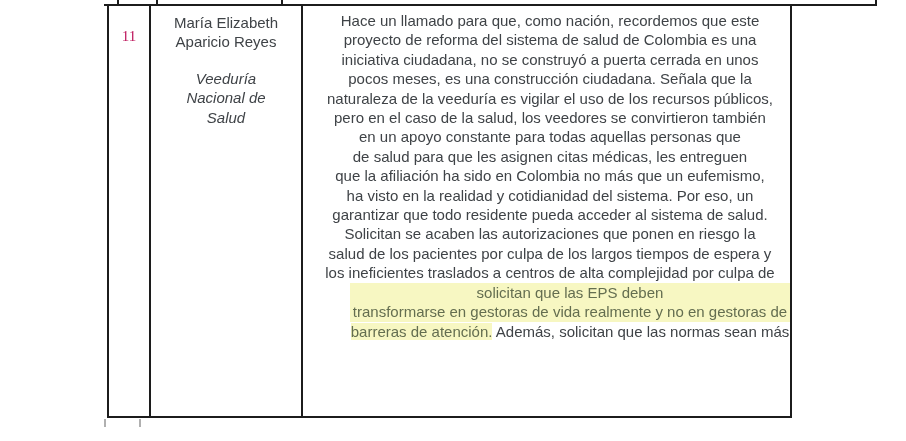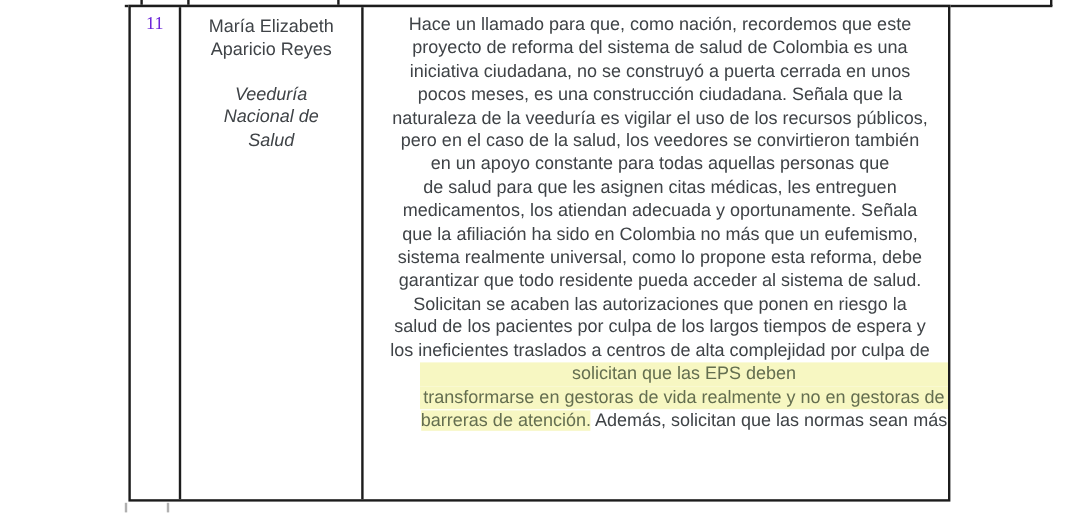--- a/index.html
+++ b/index.html
@@ -13,22 +13,22 @@
   .stub{position:absolute;top:0;width:2px;height:5px;background:var(--border);}
   .stub-below{position:absolute;top:419px;width:2px;height:8px;background:var(--faint);}
   
   .row-table{
     position:absolute;left:107px;top:4px;width:685px;height:414px;
     border:2px solid var(--border);box-sizing:border-box;
     display:flex;background:#fff;
   }
   .col-num{
     width:42px;box-sizing:border-box;border-right:2px solid var(--border);
-    text-align:center;padding-top:6px;
-    font-family:"Liberation Serif",serif;font-size:15px;color:#6d28d9;
+    text-align:center;padding-top:22px;
+    font-family:"Liberation Serif",serif;font-size:15px;color:#be185d;
   }
   .col-name{
     width:152px;box-sizing:border-box;border-right:2px solid var(--border);
     text-align:center;padding-top:7px;font-size:15px;line-height:19.4px;color:var(--text);
   }
   .org{margin-top:17px;font-style:italic;}
   .col-text{
     flex:1;box-sizing:border-box;padding:5px 0 0 7px;
     font-size:15px;line-height:19.4px;color:var(--text);
   }
@@ -66,23 +66,22 @@
     </div>
     <div class="col-text" id="intervention-text">
         <div class="text-line"><span class="seg">Hace un llamado para que, como nación, recordemos que este</span></div>
         <div class="text-line"><span class="seg">proyecto de reforma del sistema de salud de Colombia es una</span></div>
         <div class="text-line"><span class="seg">iniciativa ciudadana, no se construyó a puerta cerrada en unos</span></div>
         <div class="text-line"><span class="seg">pocos meses, es una construcción ciudadana. Señala que la</span></div>
         <div class="text-line"><span class="seg">naturaleza de la veeduría es vigilar el uso de los recursos públicos,</span></div>
         <div class="text-line"><span class="seg">pero en el caso de la salud, los veedores se convirtieron también</span></div>
         <div class="text-line"><span class="seg">en un apoyo constante para todas aquellas personas que</span></div>
         <div class="text-line"><span class="seg">de salud para que les asignen citas médicas, les entreguen</span></div>
-        <div class="text-line"><span class="seg">medicamentos, los atiendan adecuada y oportunamente. Señala</span></div>
         <div class="text-line"><span class="seg">que la afiliación ha sido en Colombia no más que un eufemismo,</span></div>
-        <div class="text-line"><span class="seg">sistema realmente universal, como lo propone esta reforma, debe</span></div>
+        <div class="text-line"><span class="seg">ha visto en la realidad y cotidianidad del sistema. Por eso, un</span></div>
         <div class="text-line"><span class="seg">garantizar que todo residente pueda acceder al sistema de salud.</span></div>
         <div class="text-line"><span class="seg">Solicitan se acaben las autorizaciones que ponen en riesgo la</span></div>
         <div class="text-line"><span class="seg">salud de los pacientes por culpa de los largos tiempos de espera y</span></div>
         <div class="text-line"><span class="seg">los ineficientes traslados a centros de alta complejidad por culpa de</span></div>
         <div class="text-line flex">
           <span class="hl extend">solicitan que las EPS deben</span>
         </div>
         <div class="text-line flex">
           <span class="hl extend">transformarse en gestoras de vida realmente y no en gestoras de</span>
         </div>

